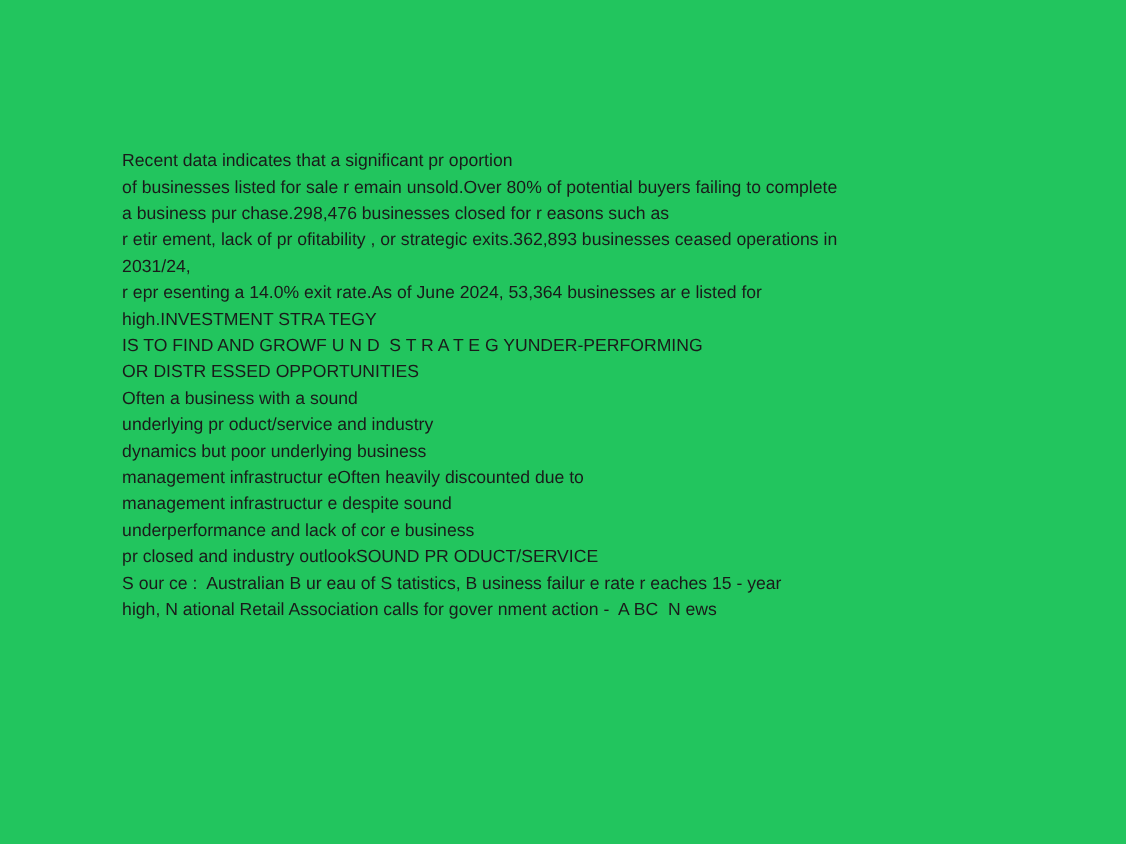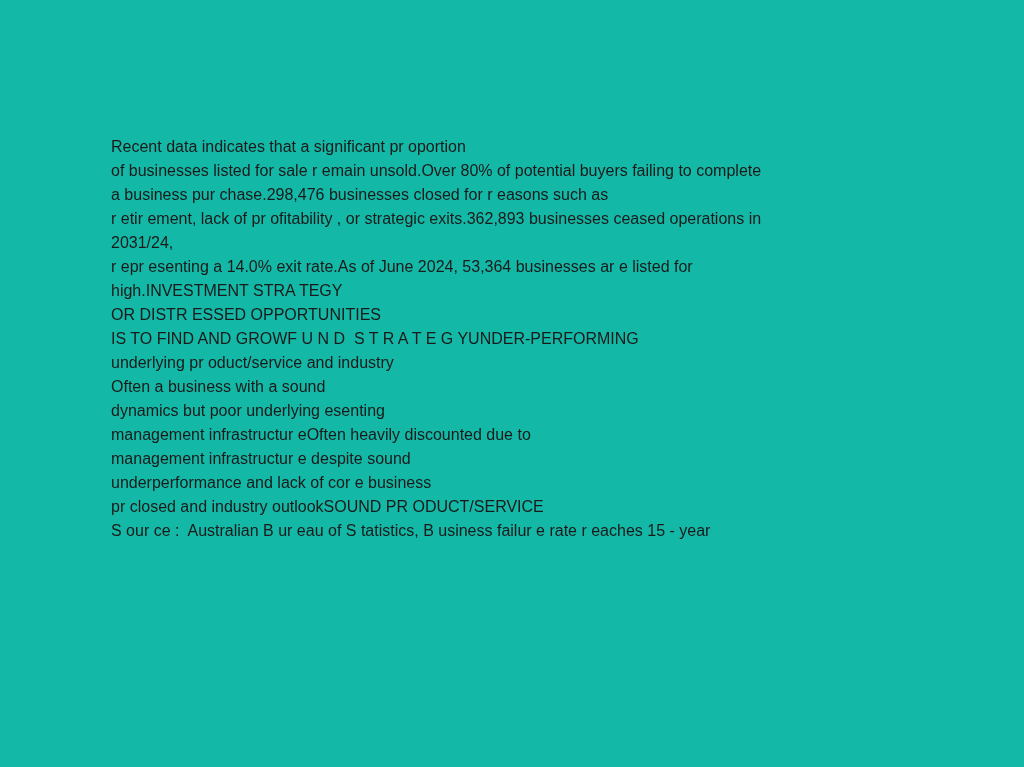--- a/index.html
+++ b/index.html
@@ -13,21 +13,21 @@
     overflow: hidden;
     position: relative;
     font-family: "Liberation Sans", sans-serif;
   }
   .page {
     position: absolute;
     top: 0;
     left: 0;
     width: 1024px;
     height: 767px;
-    background: #14b8a6;
+    background: #22c55e;
   }
   .text-block {
     position: absolute;
     left: 111px;
     top: 135px;
     width: 790px;
     color: #1a1a1a;
     font-size: 16px;
     line-height: 24px;
     font-family: "Liberation Sans", sans-serif;
@@ -42,24 +42,25 @@
 
 <div class="page">
   <div class="text-block">
       <div class="text-line">Recent data indicates that a significant pr oportion</div>
       <div class="text-line">of businesses listed for sale r emain unsold.Over 80% of potential buyers failing to complete</div>
       <div class="text-line">a business pur chase.298,476 businesses closed for r easons such as</div>
       <div class="text-line">r etir ement, lack of pr ofitability , or strategic exits.362,893 businesses ceased operations in</div>
       <div class="text-line">2031/24,</div>
       <div class="text-line">r epr esenting a 14.0% exit rate.As of June 2024, 53,364 businesses ar e listed for</div>
       <div class="text-line">high.INVESTMENT STRA TEGY</div>
+      <div class="text-line">IS TO FIND AND GROWF U N D  S T R A T E G YUNDER-PERFORMING</div>
       <div class="text-line">OR DISTR ESSED OPPORTUNITIES</div>
-      <div class="text-line">IS TO FIND AND GROWF U N D  S T R A T E G YUNDER-PERFORMING</div>
+      <div class="text-line">Often a business with a sound</div>
       <div class="text-line">underlying pr oduct/service and industry</div>
-      <div class="text-line">Often a business with a sound</div>
-      <div class="text-line">dynamics but poor underlying esenting</div>
+      <div class="text-line">dynamics but poor underlying business</div>
       <div class="text-line">management infrastructur eOften heavily discounted due to</div>
       <div class="text-line">management infrastructur e despite sound</div>
       <div class="text-line">underperformance and lack of cor e business</div>
       <div class="text-line">pr closed and industry outlookSOUND PR ODUCT/SERVICE</div>
       <div class="text-line">S our ce :  Australian B ur eau of S tatistics, B usiness failur e rate r eaches 15 - year</div>
+      <div class="text-line">high, N ational Retail Association calls for gover nment action -  A BC  N ews</div>
     </div>
 </div>
 
 </body></html>

